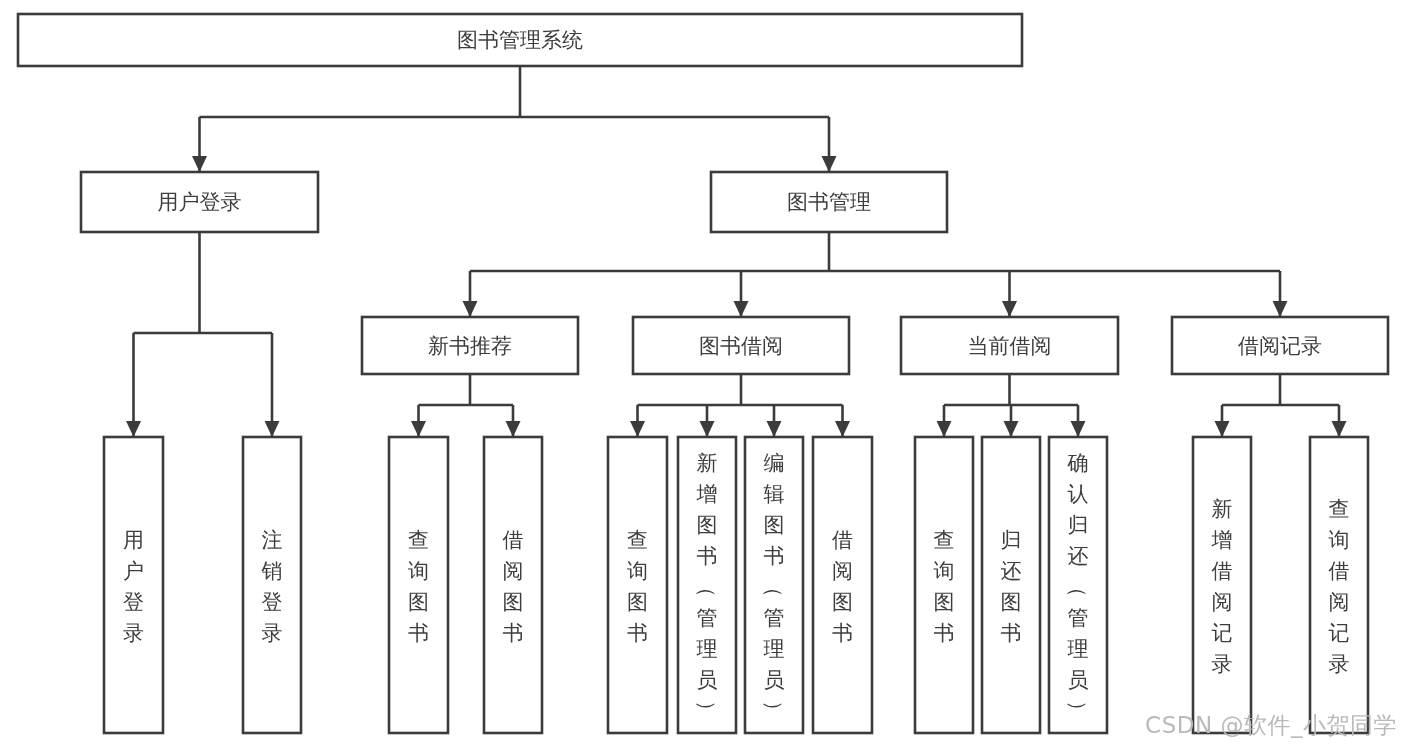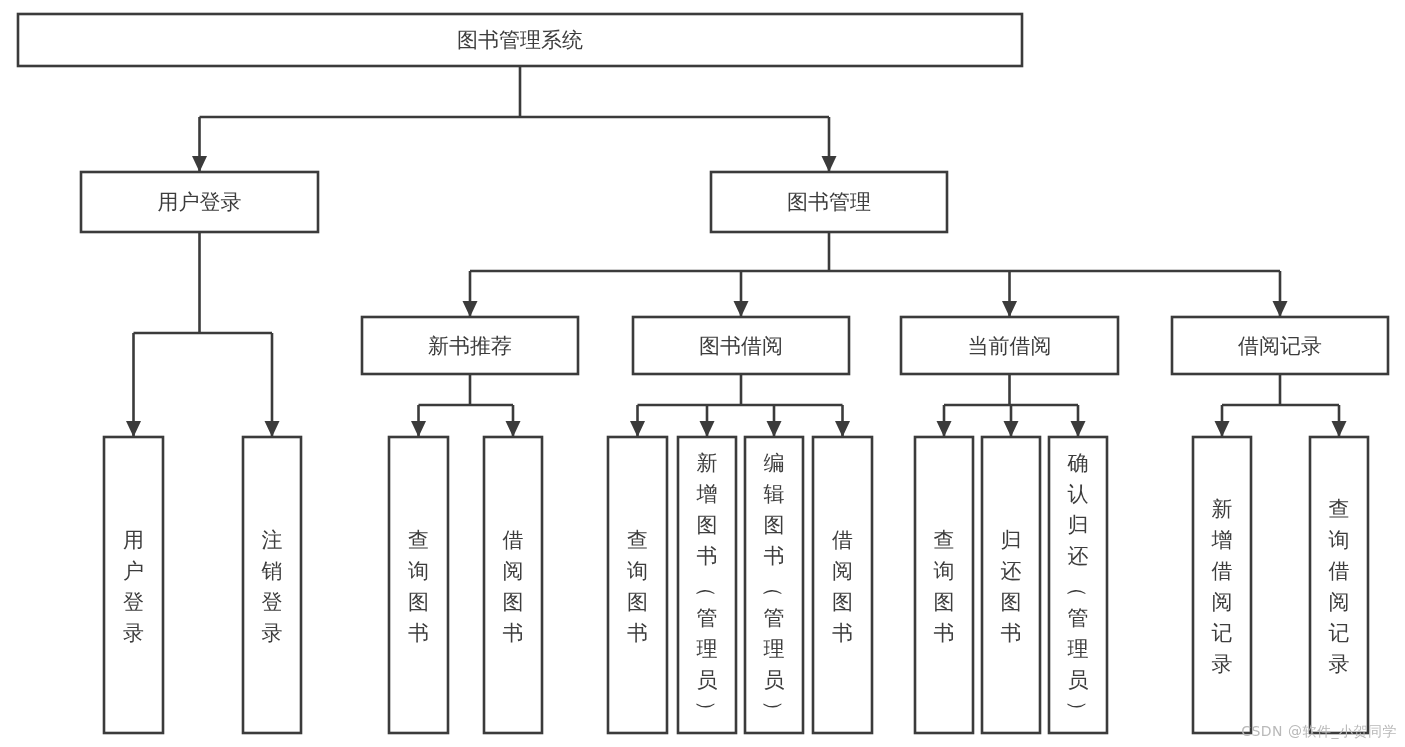--- a/index.html
+++ b/index.html
@@ -51,21 +51,21 @@
   }
   .arrow-head {
     fill: #3b3b3b;
     stroke: none;
   }
   .watermark {
     position: absolute;
     right: 8px;
     bottom: 6px;
     font-family: "DejaVu Sans", "Liberation Sans", sans-serif;
-    font-size: 14px;
+    font-size: 23px;
     color: #b9b9b9;
     white-space: nowrap;
     letter-spacing: 0.5px;
   }
 </style>
 </head>
 <body>
 
 <div id="diagram-root">
   <svg class="tree" viewBox="0 0 1405 747" xmlns="http://www.w3.org/2000/svg">

